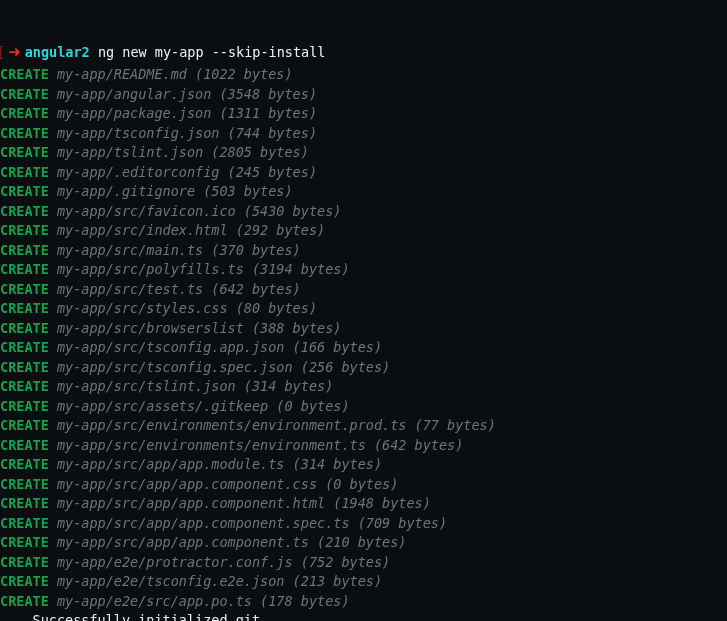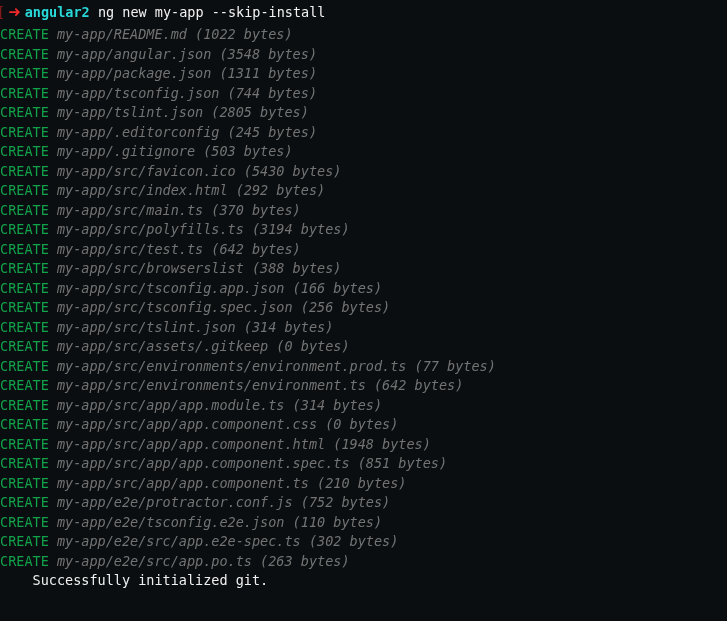--- a/index.html
+++ b/index.html
@@ -30,20 +30,21 @@
     white-space: pre;
     height: 19.5px;
     padding-left: 0px;
     letter-spacing: 0px;
   }
   
   .prompt-line {
     height: 22px;
     padding-left: 0px;
     white-space: pre;
+    margin-top: 40px;
   }
   .bracket {
     color: #8b1a1a;
     margin-left: -3px;
   }
   .arrow {
     color: #ef2929;
     font-family: "DejaVu Sans", sans-serif;
     font-size: 15px;
     font-weight: bold;
@@ -51,21 +52,21 @@
   }
   .ctx {
     color: #29d8d8;
     font-weight: bold;
   }
   .cmd {
     color: #f2f2f2;
   }
   .create {
     color: #12a24a;
-    font-weight: normal;
+    font-weight: bold;
   }
   .path {
     color: #737373;
     font-style: italic;
   }
   .msg {
     color: #f0f0f0;
   }
 </style>
 </head>
@@ -82,34 +83,34 @@
         <div class="line"><span class="create">CREATE</span><span> </span><span class="path">my-app/package.json (1311 bytes)</span></div>
         <div class="line"><span class="create">CREATE</span><span> </span><span class="path">my-app/tsconfig.json (744 bytes)</span></div>
         <div class="line"><span class="create">CREATE</span><span> </span><span class="path">my-app/tslint.json (2805 bytes)</span></div>
         <div class="line"><span class="create">CREATE</span><span> </span><span class="path">my-app/.editorconfig (245 bytes)</span></div>
         <div class="line"><span class="create">CREATE</span><span> </span><span class="path">my-app/.gitignore (503 bytes)</span></div>
         <div class="line"><span class="create">CREATE</span><span> </span><span class="path">my-app/src/favicon.ico (5430 bytes)</span></div>
         <div class="line"><span class="create">CREATE</span><span> </span><span class="path">my-app/src/index.html (292 bytes)</span></div>
         <div class="line"><span class="create">CREATE</span><span> </span><span class="path">my-app/src/main.ts (370 bytes)</span></div>
         <div class="line"><span class="create">CREATE</span><span> </span><span class="path">my-app/src/polyfills.ts (3194 bytes)</span></div>
         <div class="line"><span class="create">CREATE</span><span> </span><span class="path">my-app/src/test.ts (642 bytes)</span></div>
+        <div class="line"><span class="create">CREATE</span><span> </span><span class="path">my-app/src/styles.css (80 bytes)</span></div>
         <div class="line"><span class="create">CREATE</span><span> </span><span class="path">my-app/src/browserslist (388 bytes)</span></div>
         <div class="line"><span class="create">CREATE</span><span> </span><span class="path">my-app/src/tsconfig.app.json (166 bytes)</span></div>
         <div class="line"><span class="create">CREATE</span><span> </span><span class="path">my-app/src/tsconfig.spec.json (256 bytes)</span></div>
         <div class="line"><span class="create">CREATE</span><span> </span><span class="path">my-app/src/tslint.json (314 bytes)</span></div>
         <div class="line"><span class="create">CREATE</span><span> </span><span class="path">my-app/src/assets/.gitkeep (0 bytes)</span></div>
         <div class="line"><span class="create">CREATE</span><span> </span><span class="path">my-app/src/environments/environment.prod.ts (77 bytes)</span></div>
         <div class="line"><span class="create">CREATE</span><span> </span><span class="path">my-app/src/environments/environment.ts (642 bytes)</span></div>
         <div class="line"><span class="create">CREATE</span><span> </span><span class="path">my-app/src/app/app.module.ts (314 bytes)</span></div>
         <div class="line"><span class="create">CREATE</span><span> </span><span class="path">my-app/src/app/app.component.css (0 bytes)</span></div>
         <div class="line"><span class="create">CREATE</span><span> </span><span class="path">my-app/src/app/app.component.html (1948 bytes)</span></div>
-        <div class="line"><span class="create">CREATE</span><span> </span><span class="path">my-app/src/app/app.component.spec.ts (851 bytes)</span></div>
+        <div class="line"><span class="create">CREATE</span><span> </span><span class="path">my-app/src/app/app.component.spec.ts (709 bytes)</span></div>
         <div class="line"><span class="create">CREATE</span><span> </span><span class="path">my-app/src/app/app.component.ts (210 bytes)</span></div>
         <div class="line"><span class="create">CREATE</span><span> </span><span class="path">my-app/e2e/protractor.conf.js (752 bytes)</span></div>
-        <div class="line"><span class="create">CREATE</span><span> </span><span class="path">my-app/e2e/tsconfig.e2e.json (110 bytes)</span></div>
-        <div class="line"><span class="create">CREATE</span><span> </span><span class="path">my-app/e2e/src/app.e2e-spec.ts (302 bytes)</span></div>
-        <div class="line"><span class="create">CREATE</span><span> </span><span class="path">my-app/e2e/src/app.po.ts (263 bytes)</span></div>
+        <div class="line"><span class="create">CREATE</span><span> </span><span class="path">my-app/e2e/tsconfig.e2e.json (213 bytes)</span></div>
+        <div class="line"><span class="create">CREATE</span><span> </span><span class="path">my-app/e2e/src/app.po.ts (178 bytes)</span></div>
       </div>
 
     <div class="line msg">    Successfully initialized git.</div>
 
   </div>
 </div>
 
 </body></html>

